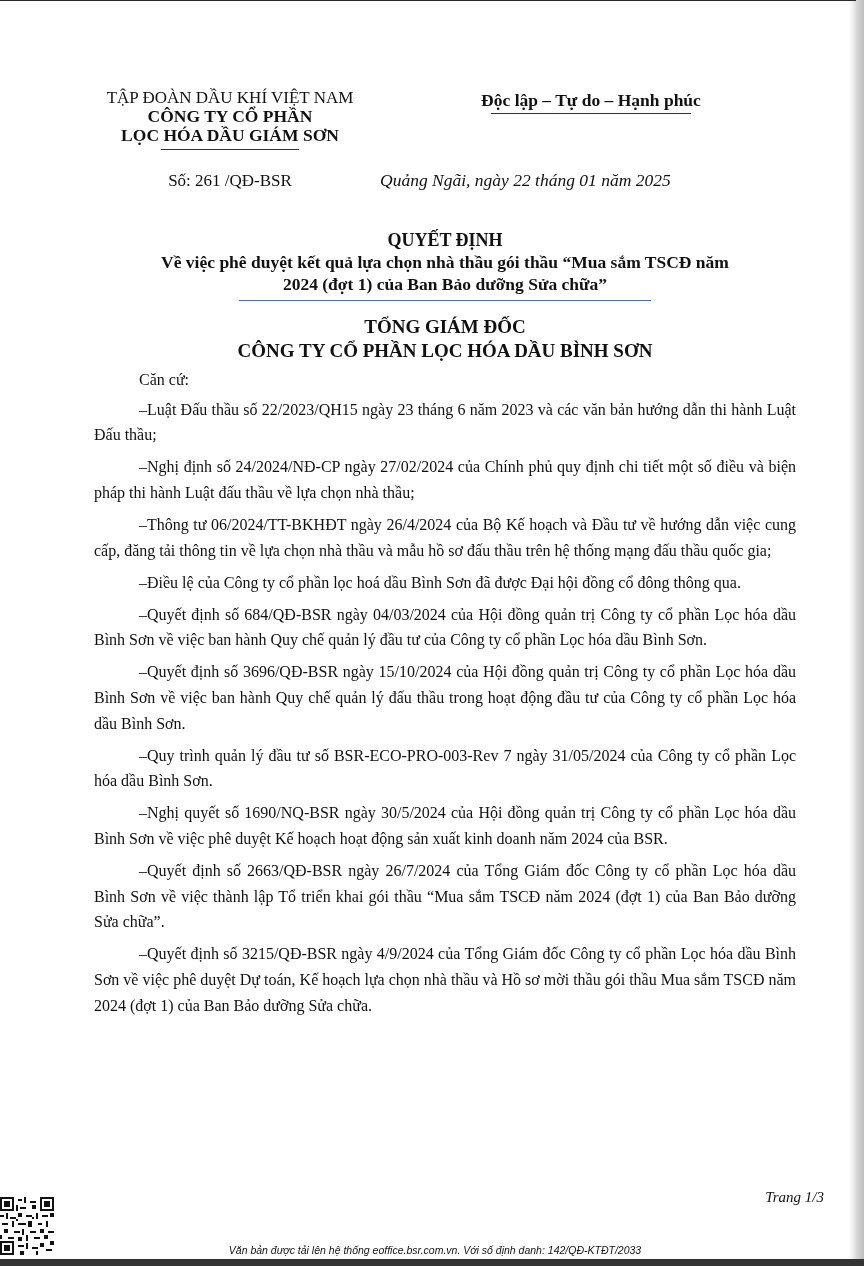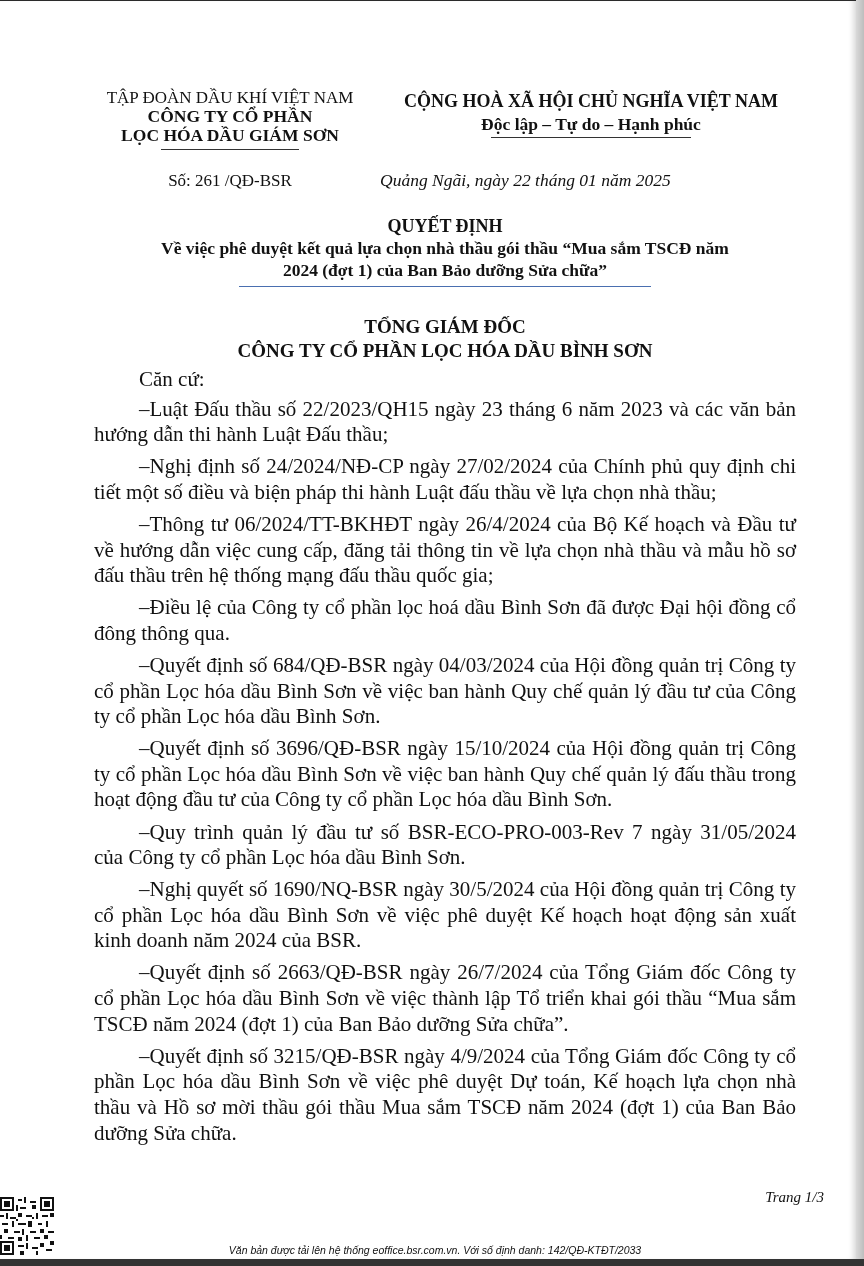--- a/index.html
+++ b/index.html
@@ -36,28 +36,28 @@
     .hdr-right {
       position: absolute; left: 380px; top: 88px; width: 422px;
       text-align: center;
     }
     .hdr-right .r1 { font-size: 18px; font-weight: bold; line-height: 24px; }
     .hdr-right .r2 { font-size: 17.5px; font-weight: bold; line-height: 22px; }
     .hdr-right .rule { width: 200px; height: 1px; background: #333; margin: 2px auto 0; }
     .date-line { position: absolute; left: 380px; top: 169px; width: 422px; text-align: left; font-size: 17.5px; font-style: italic; }
     
     .title-block { position: absolute; left: 90px; top: 214px; width: 710px; text-align: center; font-weight: bold; }
-    .title-block .t1 { font-size: 18px; line-height: 22px; }
+    .title-block .t1 { font-size: 18px; line-height: 22px; margin-top: 14px; }
     .title-block .t2 { font-size: 17.5px; line-height: 22px; }
     .title-block .rule { width: 412px; height: 1px; background: #4a6fb0; margin: 5px auto 0; }
     .auth-block { position: absolute; left: 90px; top: 314px; width: 710px; text-align: center; font-weight: bold; font-size: 19px; line-height: 24px; }
     
     .body-text {
       position: absolute; left: 94px; top: 366px; width: 702px;
-      font-size: 21px; line-height: 25.6px; text-align: justify;
+      font-size: 16px; line-height: 25.6px; text-align: justify;
     }
     .body-text p { margin: 0 0 6.5px 0; text-indent: 45px; }
     .body-text .cancu { margin-bottom: 4px; }
     
     .qr {
       position: absolute; left: 0; top: 1196px; width: 54px; height: 58px;
     }
     .page-num { position: absolute; left: 728px; top: 1188px; width: 96px; text-align: right; font-size: 15px; font-style: italic; }
     .footnote {
       position: absolute; left: 120px; top: 1243px; width: 630px; text-align: center;
@@ -71,21 +71,20 @@
 
   <div class="hdr-left">
     <div class="l1">TẬP ĐOÀN DẦU KHÍ VIỆT NAM</div>
     <div class="l2">CÔNG TY CỔ PHẦN</div>
     <div class="l3">LỌC HÓA DẦU GIÁM SƠN</div>
     <div class="rule"></div>
   </div>
   <div class="doc-no">Số: 261 /QĐ-BSR</div>
 
   <div class="hdr-right">
-    <div class="r1">CỘNG HOÀ XÃ HỘI CHỦ NGHĨA VIỆT NAM</div>
     <div class="r2">Độc lập – Tự do – Hạnh phúc</div>
     <div class="rule"></div>
   </div>
   <div class="date-line">Quảng Ngãi, ngày 22 tháng 01 năm 2025</div>
 
   <div class="title-block">
     <div class="t1">QUYẾT ĐỊNH</div>
     <div class="t2">Về việc phê duyệt kết quả lựa chọn nhà thầu gói thầu “Mua sắm TSCĐ năm</div>
     <div class="t2">2024 (đợt 1) của Ban Bảo dưỡng Sửa chữa”</div>
     <div class="rule"></div>

